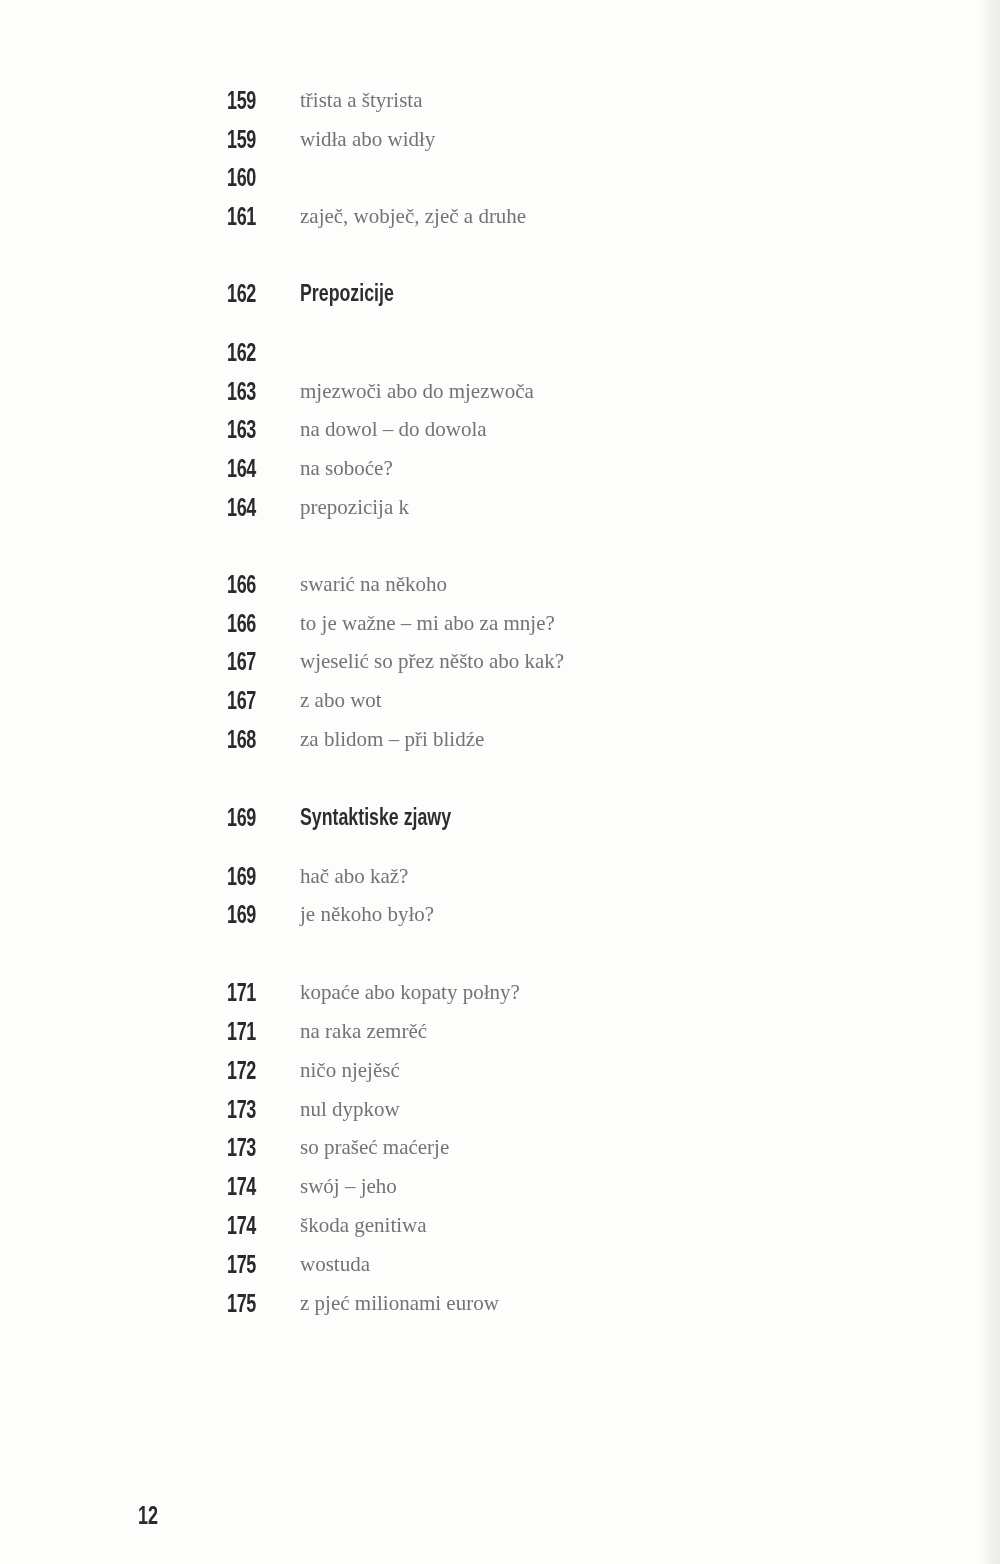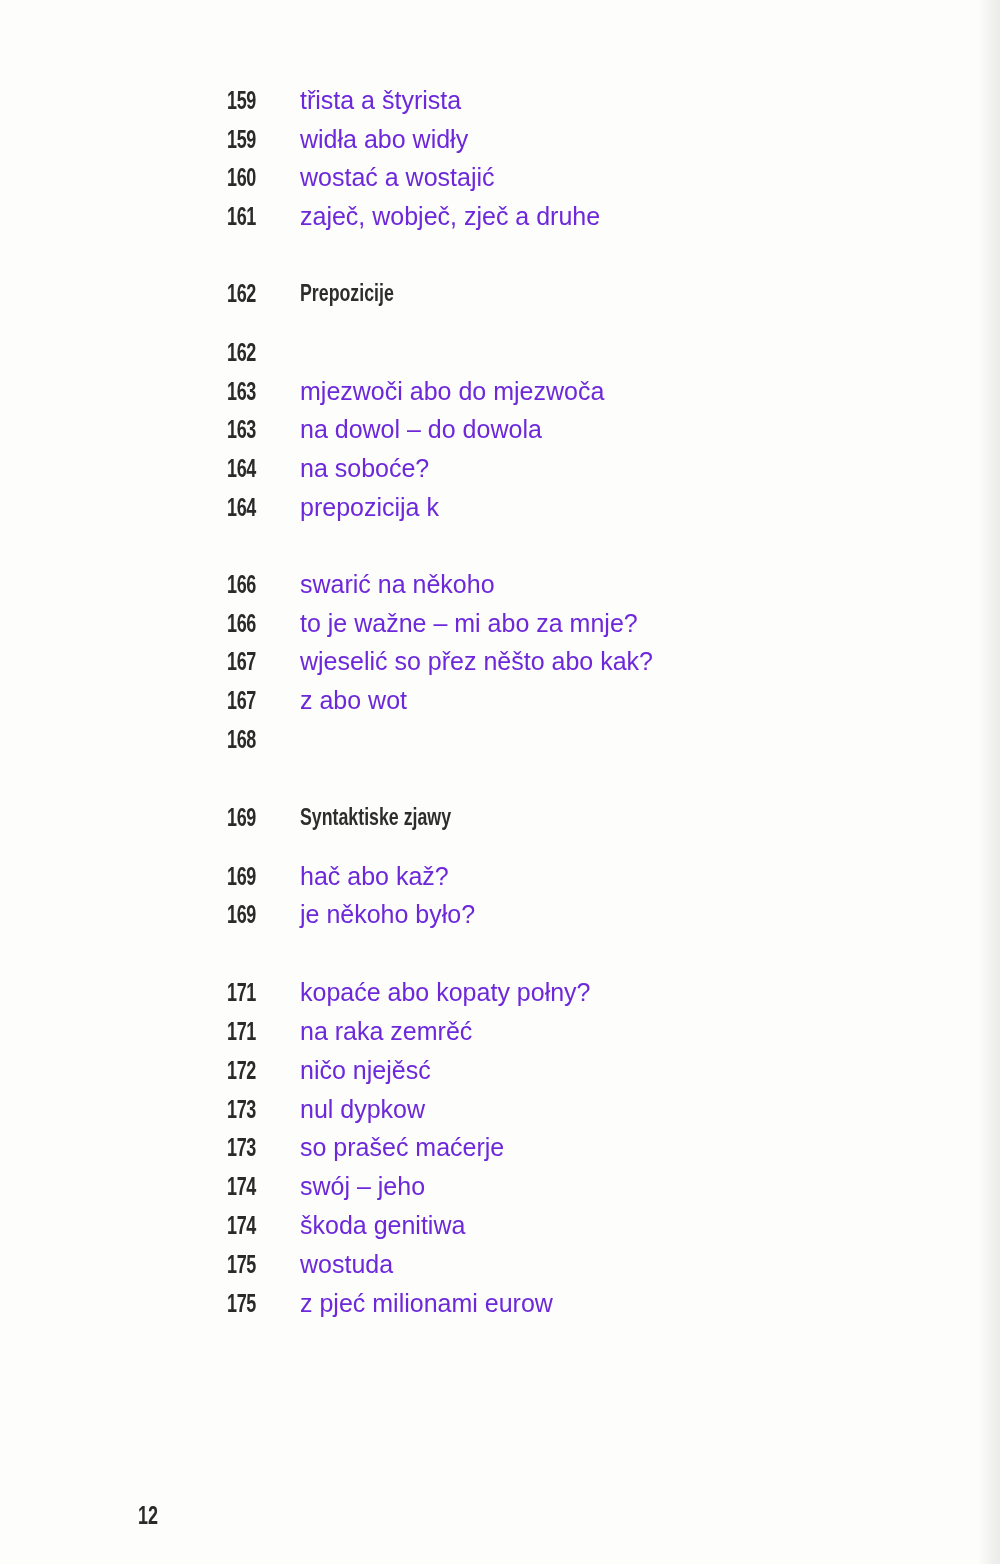--- a/index.html
+++ b/index.html
@@ -44,24 +44,24 @@
       color: #2a2a2a;
       transform: scaleX(0.72);
       transform-origin: left center;
       letter-spacing: -0.5px;
       font-weight: bold;
     }
     .title {
       position: absolute;
       left: 288px;
       top: 0;
-      font-family: Liberation Sans, sans-serif;
-      font-size: 25px;
+      font-family: Liberation Serif, serif;
+      font-size: 21px;
       line-height: 38px;
-      color: #6d28d9;
+      color: #737373;
       white-space: nowrap;
     }
     .heading .title {
       font-family: "Liberation Sans", sans-serif;
       font-weight: bold;
       font-size: 24px;
       transform: scaleX(0.74);
       transform-origin: left center;
       color: #2d2d2d;
     }
@@ -92,21 +92,20 @@
   <div class="row" style="top:81px">
     <span class="num">159</span>
     <span class="title">třista a štyrista</span>
   </div>
   <div class="row" style="top:120px">
     <span class="num">159</span>
     <span class="title">widła abo widły</span>
   </div>
   <div class="row" style="top:158px">
     <span class="num">160</span>
-    <span class="title">wostać a wostajić</span>
   </div>
   <div class="row" style="top:197px">
     <span class="num">161</span>
     <span class="title">zaječ, wobječ, zječ a druhe</span>
   </div>
 
   <div class="row heading" style="top:274px">
     <span class="num">162</span>
     <span class="title">Prepozicije</span>
   </div>
@@ -141,20 +140,21 @@
   <div class="row" style="top:642px">
     <span class="num">167</span>
     <span class="title">wjeselić so přez něšto abo kak?</span>
   </div>
   <div class="row" style="top:681px">
     <span class="num">167</span>
     <span class="title">z abo wot</span>
   </div>
   <div class="row" style="top:720px">
     <span class="num">168</span>
+    <span class="title">za blidom – při blidźe</span>
   </div>
 
   <div class="row heading" style="top:798px">
     <span class="num">169</span>
     <span class="title">Syntaktiske zjawy</span>
   </div>
 
   <div class="row" style="top:857px">
     <span class="num">169</span>
     <span class="title">hač abo kaž?</span>

